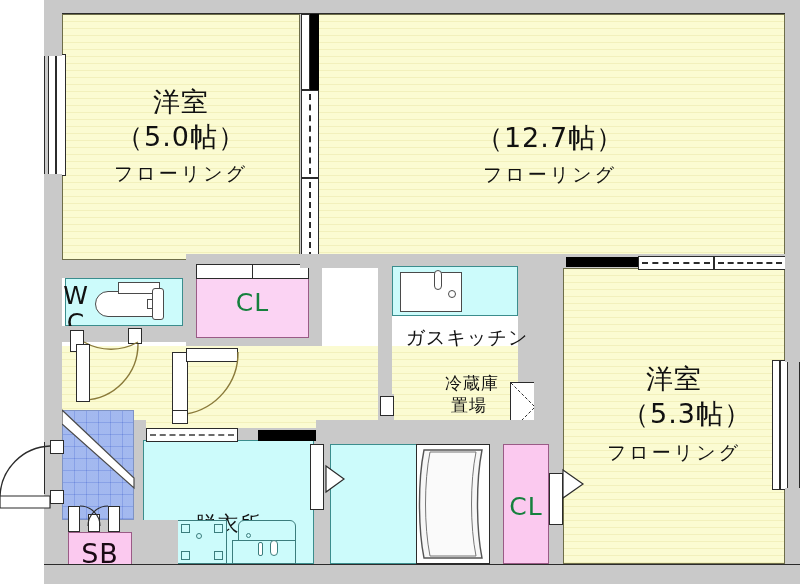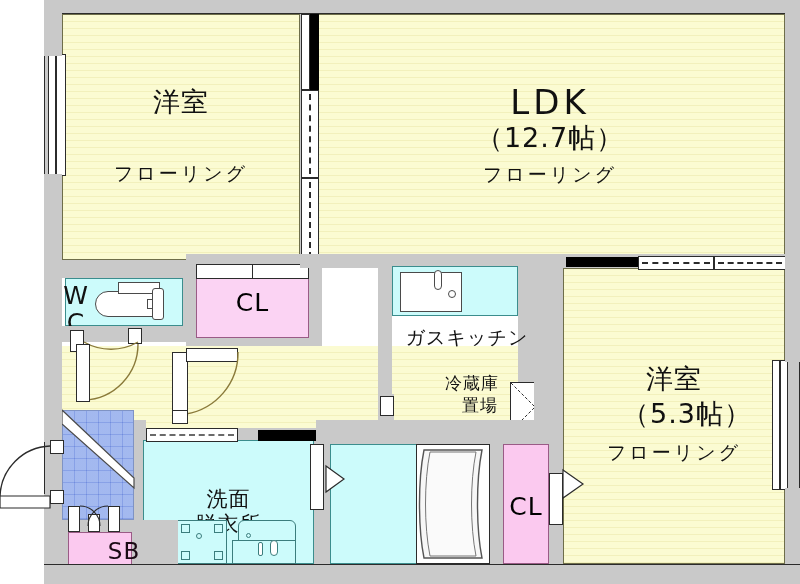--- a/index.html
+++ b/index.html
@@ -31,46 +31,46 @@
   .white{background:#ffffff;border:1px solid #2b2b2b;}
   .blackbar{background:#000000;}
   .label{
     position:absolute;color:#111;text-align:center;
     font-family:"DejaVu Sans","Liberation Sans",sans-serif;
     white-space:nowrap;letter-spacing:1px;pointer-events:none;
   }
   .rm-name{font-size:27px;font-weight:500;}
   .rm-size{font-size:27px;font-weight:500;}
   .rm-mat{font-size:19px;letter-spacing:3px;}
-  .tag-cl{font-size:25px;font-weight:500;color:#000000;}
-  .tag-sb{font-size:23px;font-weight:500;color:#1a0a14;padding-left:24px;}
+  .tag-cl{font-size:25px;font-weight:500;color:#15803d;}
+  .tag-sb{font-size:27px;font-weight:500;color:#1a0a14;}
   .tag-wc{font-size:25px;font-weight:500;line-height:.88;}
   .tag-small{font-size:17px;letter-spacing:1px;}
   .tag-mid{font-size:19px;letter-spacing:1px;}
   svg.ov{position:absolute;left:0;top:0;width:800px;height:584px;overflow:visible;pointer-events:none;}
   
   #wm{position:absolute;left:560px;top:430px;width:240px;height:154px;pointer-events:none;}
 </style>
 </head>
 <body>
 
 <div id="plan">
 
   <div class="abs wallnb" style="left:44px;top:0px;width:756px;height:584px;border:1px solid #2b2b2b;"></div>
   <div class="abs" style="left:62px;top:14px;width:723px;height:558px;background:#ffffff;"></div>
 
   <div class="abs floor" style="left:62px;top:14px;width:238px;height:246px;"></div>
   <div class="label rm-name" style="left:62px;top:84px;width:238px;">洋室</div>
+  <div class="label rm-size" style="left:62px;top:119px;width:238px;">（5.0帖）</div>
   <div class="label rm-mat" style="left:62px;top:161px;width:238px;">フローリング</div>
 
   <div class="abs" style="left:48px;top:54px;width:18px;height:122px;background:#ffffff;border:1px solid #2b2b2b;"></div>
   <div class="abs" style="left:55px;top:54px;width:2px;height:122px;background:#2b2b2b;"></div>
 
   <div class="abs floor" style="left:316px;top:14px;width:469px;height:246px;"></div>
-  <div class="label rm-name" style="left:400px;top:82px;width:300px;font-size:34px;letter-spacing:4px;">LDK</div>
   <div class="label rm-size" style="left:400px;top:120px;width:300px;">（12.7帖）</div>
   <div class="label rm-mat" style="left:400px;top:162px;width:300px;">フローリング</div>
 
   <div class="abs wallnb" style="left:300px;top:14px;width:16px;height:246px;"></div>
   <div class="abs blackbar" style="left:307px;top:14px;width:12px;height:76px;"></div>
   <div class="abs white" style="left:301px;top:14px;width:9px;height:76px;"></div>
   <div class="abs white" style="left:301px;top:90px;width:18px;height:88px;"></div>
   <div class="abs" style="left:309px;top:94px;width:0;height:80px;border-left:2px dashed #2b2b2b;"></div>
   <div class="abs white" style="left:301px;top:178px;width:18px;height:82px;"></div>
   <div class="abs" style="left:309px;top:182px;width:0;height:76px;border-left:2px dashed #2b2b2b;"></div>
@@ -119,21 +119,21 @@
   <div class="abs wallnb" style="left:378px;top:254px;width:14px;height:180px;"></div>
   <div class="abs wallnb" style="left:518px;top:254px;width:16px;height:180px;"></div>
   <div class="abs wallnb" style="left:378px;top:254px;width:156px;height:12px;"></div>
   <div class="abs tile-cyan" style="left:392px;top:266px;width:126px;height:50px;"></div>
   <div class="abs" style="left:400px;top:272px;width:62px;height:40px;background:#fff;border:1px solid #4a4a4a;"></div>
   <div class="abs" style="left:434px;top:270px;width:8px;height:20px;background:#fff;border:1px solid #4a4a4a;border-radius:4px;"></div>
   <div class="abs" style="left:448px;top:290px;width:8px;height:8px;background:#fff;border:1px solid #4a4a4a;border-radius:50%;"></div>
   <div class="label tag-mid" style="left:392px;top:325px;width:150px;">ガスキッチン</div>
 
   <div class="label tag-small" style="left:432px;top:372px;width:80px;">冷蔵庫</div>
-  <div class="label tag-small" style="left:440px;top:394px;width:80px;">置場</div>
+  <div class="label tag-small" style="left:429px;top:394px;width:80px;">置場</div>
   <div class="abs" style="left:510px;top:382px;width:50px;height:50px;background:#fff;border:1px solid #2b2b2b;"></div>
   <svg class="ov">
     <line x1="511" y1="383" x2="559" y2="431" stroke="#2b2b2b" stroke-width="1" stroke-dasharray="3,2"></line>
     <line x1="559" y1="383" x2="511" y2="431" stroke="#2b2b2b" stroke-width="1" stroke-dasharray="3,2"></line>
   </svg>
   <div class="abs wallnb" style="left:534px;top:254px;width:29px;height:180px;"></div>
   <div class="abs wallnb" style="left:534px;top:434px;width:29px;height:130px;"></div>
 
   <div class="abs wallnb" style="left:494px;top:434px;width:69px;height:130px;"></div>
   <div class="abs tile-pink" style="left:503px;top:444px;width:46px;height:120px;"></div>
@@ -143,21 +143,20 @@
   <div class="abs wallnb" style="left:320px;top:434px;width:180px;height:130px;"></div>
   <div class="abs tile-cyan" style="left:330px;top:444px;width:160px;height:120px;"></div>
   <div class="abs" style="left:416px;top:444px;width:74px;height:120px;background:#fff;border:1px solid #2b2b2b;"></div>
   <svg class="ov">
     <path d="M424 450 C 418 480, 418 528, 424 558 L 482 558 C 476 528, 476 480, 482 450 Z" fill="#f7f7f7" stroke="#555" stroke-width="1.4"></path>
     <path d="M430 452 C 424 482, 424 526, 430 556 L 476 556 C 470 526, 470 482, 476 452 Z" fill="#fafafa" stroke="#777" stroke-width="1"></path>
   </svg>
 
   <div class="abs wallnb" style="left:134px;top:428px;width:190px;height:136px;"></div>
   <div class="abs tile-cyan" style="left:143px;top:440px;width:171px;height:124px;"></div>
-  <div class="label tag-mid" style="left:143px;top:485px;width:171px;font-size:21px;">洗面</div>
   <div class="label tag-mid" style="left:143px;top:510px;width:171px;font-size:21px;">脱衣所</div>
 
   <div class="abs" style="left:177px;top:520px;width:50px;height:44px;background:#ccfbfb;border:1px solid #3b7d7d;"></div>
   <div class="abs" style="left:181px;top:524px;width:9px;height:9px;border:1px solid #3b7d7d;"></div>
   <div class="abs" style="left:214px;top:524px;width:9px;height:9px;border:1px solid #3b7d7d;"></div>
   <div class="abs" style="left:181px;top:551px;width:9px;height:9px;border:1px solid #3b7d7d;"></div>
   <div class="abs" style="left:214px;top:551px;width:9px;height:9px;border:1px solid #3b7d7d;"></div>
   <div class="abs" style="left:196px;top:533px;width:6px;height:6px;border:1px solid #3b7d7d;border-radius:50%;"></div>
 
   <div class="abs" style="left:238px;top:520px;width:58px;height:22px;background:#ccfbfb;border:1px solid #3b7d7d;border-radius:6px 6px 0 0;"></div>

